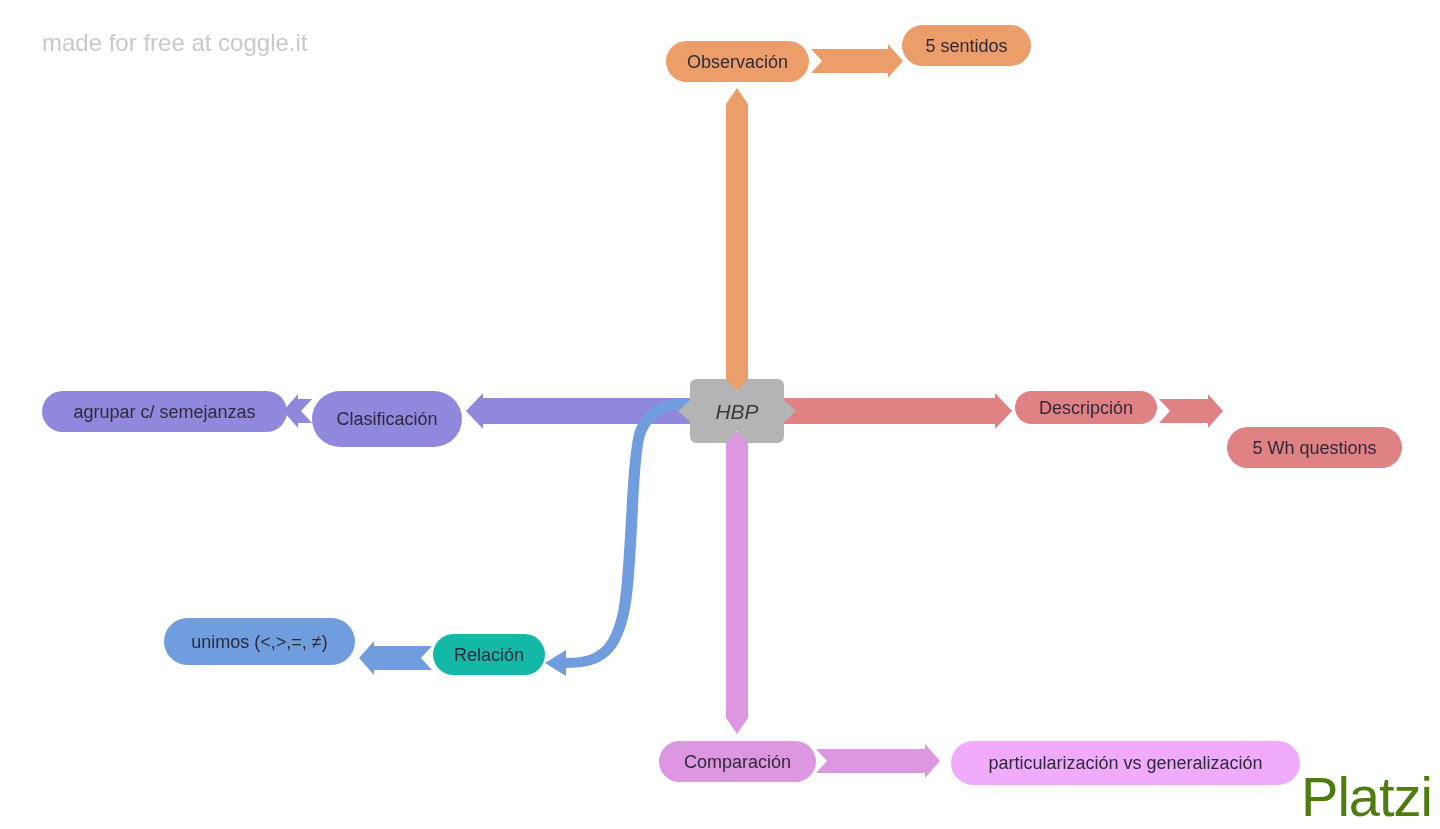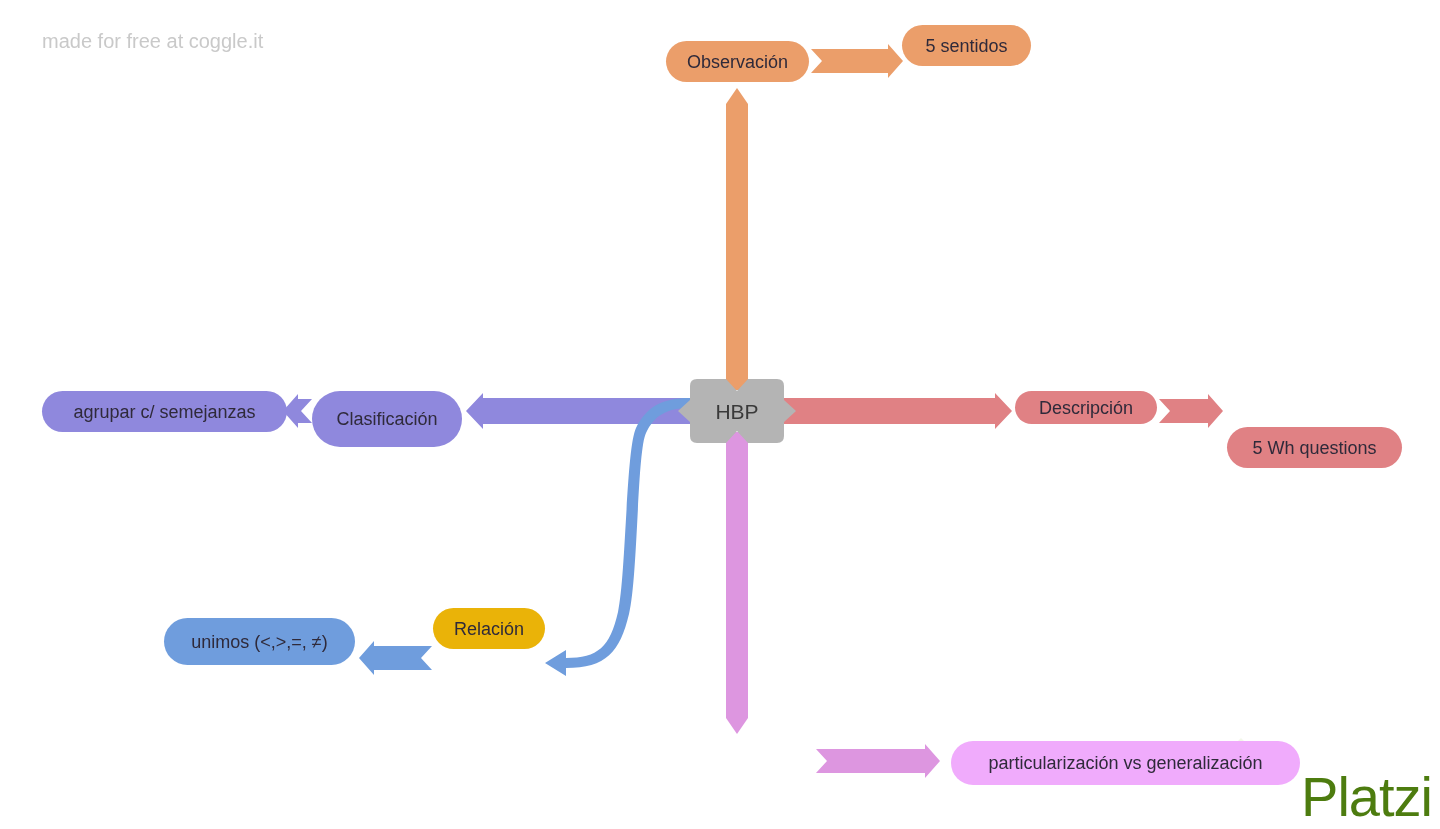--- a/index.html
+++ b/index.html
@@ -27,21 +27,21 @@
     font-family: "DejaVu Serif", serif;
     font-style: italic;
     font-size: 29px;
     font-weight: 700;
     color: #c9c9c9;
     letter-spacing: -0.5px;
     line-height: 1;
   }
   #brand-tagline {
     margin-top: 13px;
-    font-size: 20px;
+    font-size: 24px;
     color: #c9c9c9;
     line-height: 1;
   }
 
   
   #watermark {
     position: absolute;
     right: 8px;
     bottom: 4px;
     display: flex;
@@ -75,20 +75,21 @@
     border-radius: 999px;
     color: #2f2a3a;
     font-size: 18px;
     white-space: nowrap;
     line-height: 1;
   }
   .node-root {
     border-radius: 9px;
     color: #3a3a3a;
     font-size: 21px;
+    font-style: italic;
   }
 </style>
 </head>
 <body>
 
 <div id="canvas">
 
   <div id="brand">
     <div id="brand-tagline">made for free at coggle.it</div>
   </div>
@@ -150,34 +151,37 @@
   </div>
 
   <div class="node" style="left:1015px; top:391px; width:142px; height:33px; background:#e08184;">
     <span>Descripción</span>
   </div>
 
   <div class="node" style="left:1227px; top:391px; width:175px; height:41px; background:#e08184;margin-top:36px;">
     <span>5 Wh questions</span>
   </div>
 
+  <div class="node" style="left:659px; top:741px; width:157px; height:41px; background:#dd96e0;">
+    <span>Comparación</span>
+  </div>
 
   <div class="node" style="left:951px; top:741px; width:349px; height:44px; background:#f0abfc;">
     <span>particularización vs generalización</span>
   </div>
 
   <div class="node" style="left:312px; top:391px; width:150px; height:56px; background:#8f88dd;">
     <span>Clasificación</span>
   </div>
 
   <div class="node" style="left:42px; top:391px; width:245px; height:41px; background:#8f88dd;">
     <span>agrupar c/ semejanzas</span>
   </div>
 
-  <div class="node" style="left:433px; top:608px; width:112px; height:41px; background:#eab308;text-align:right;">
+  <div class="node" style="left:433px; top:634px; width:112px; height:41px; background:#14b8a6;text-align:right;">
     <span>Relación</span>
   </div>
 
   <div class="node" style="left:164px; top:618px; width:191px; height:47px; background:#6f9ddd;">
     <span>unimos (&lt;,&gt;,=, ≠)</span>
   </div>
 
   <div id="watermark">
     <div id="watermark-text">Platzi</div>
   </div>

